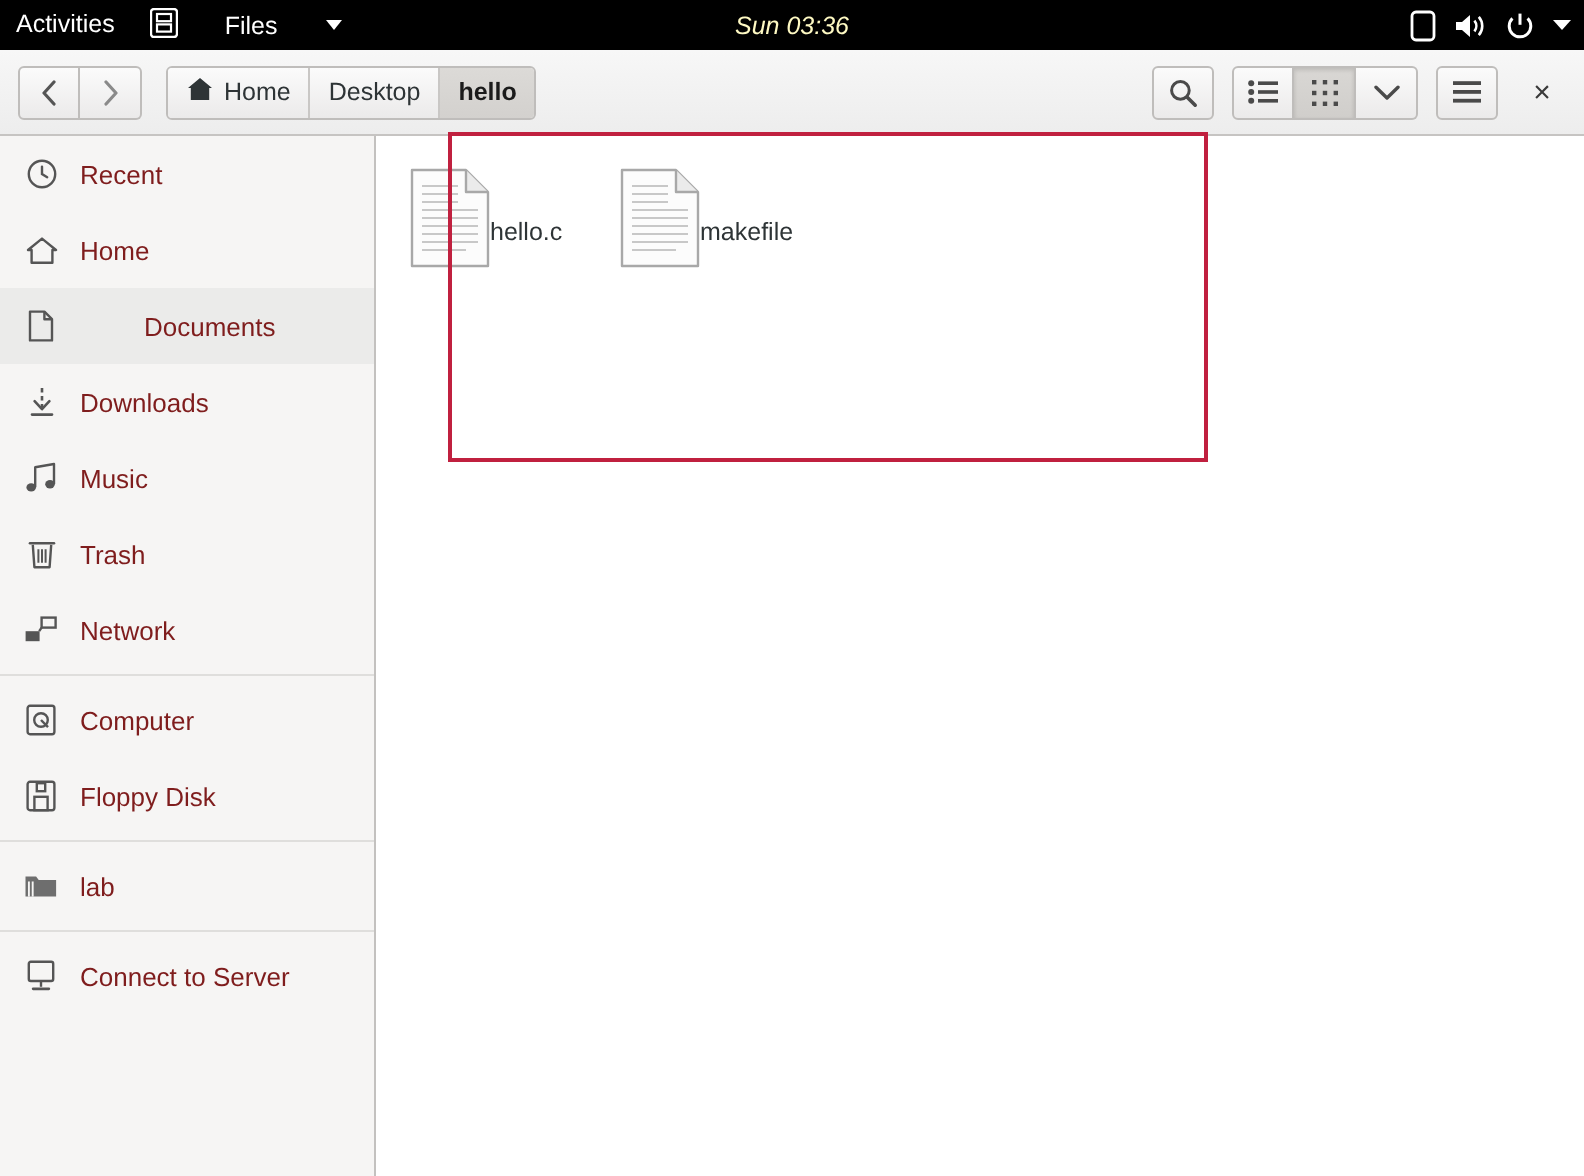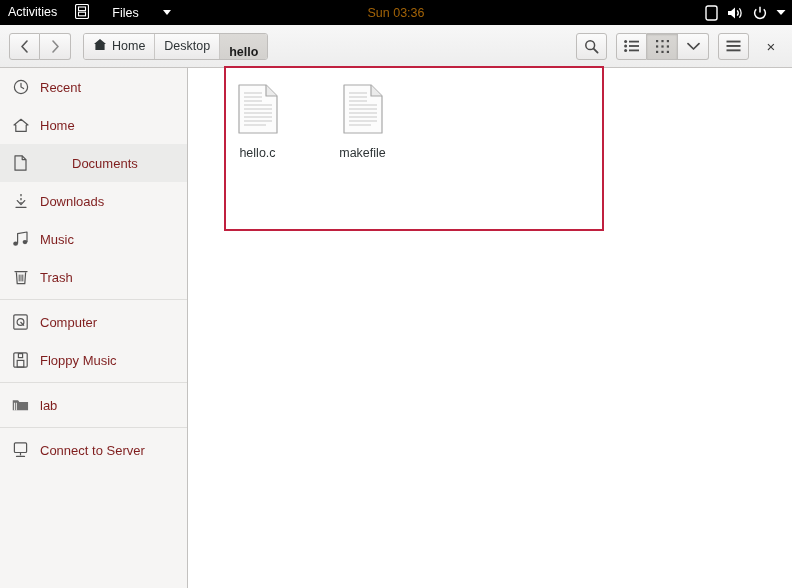--- a/index.html
+++ b/index.html
@@ -32,22 +32,23 @@
   .tb-app-label { font-size: 12.5px; color: #fff; }
   .tb-caret {
     width: 0; height: 0;
     border-left: 4px solid transparent;
     border-right: 4px solid transparent;
     border-top: 5px solid #ffffff;
     margin-left: 1px;
   }
   .tb-clock {
     position: absolute; left: 0; width: 792px;
-    text-align: center; font-size: 12.5px; color: #a16207;
+    text-align: center; font-size: 12.5px; color: #fef9c3;
     pointer-events: none;
+    font-style: italic;
   }
   .tb-right {
     position: absolute; right: 6px;
     display: flex; align-items: center; gap: 9px;
     height: 25px;
   }
   .tb-right svg { display: block; }
 
   
   .headerbar {
@@ -80,21 +81,21 @@
     height: 27px;
   }
   .crumb {
     display: flex; align-items: center; gap: 5px;
     padding: 0 9px; height: 25px;
     background: linear-gradient(to bottom, #fbfbfb, #ebeaea);
     border-right: 1px solid #c9c7c5;
     font-size: 12.5px; color: #2e3436;
     cursor: default;
   }
-  .crumb:last-child { border-right: none; align-items: flex-end; }
+  .crumb:last-child { border-right: none; }
   .crumb.active {
     background: linear-gradient(to bottom, #dcdad7, #d3d1ce);
     font-weight: bold; color: #1b1b1b;
   }
 
   .hdr-right {
     position: absolute; right: 4px;
     display: flex; align-items: center; gap: 9px;
   }
   .icon-btn {
@@ -149,21 +150,21 @@
     position: absolute; top: 68px; left: 189px;
     width: 603px; height: 520px;
     background: #ffffff;
   }
   .file-grid {
     position: absolute; top: 6px; left: 16px;
     display: flex;
   }
   .file-item {
     width: 105px;
-    display: flex; flex-direction: column; align-items: center;
+    display: flex; flex-direction: row; align-items: center;
     padding-top: 10px;
     cursor: default;
   }
   .file-label {
     margin-top: 8px;
     font-size: 12.5px; color: #2e3436;
     text-align: center;
   }
 
   
@@ -371,20 +372,30 @@
     <span class="side-icon">
       <svg width="14" height="16" viewBox="0 0 14 16">
         <path d="M1 2.6 H13" stroke="#555" stroke-width="1.3" fill="none" stroke-linecap="round"></path>
         <path d="M2.4 3.4 L3.2 14.6 H10.8 L11.6 3.4" fill="none" stroke="#555" stroke-width="1.2" stroke-linejoin="round"></path>
         <path d="M5.2 5.6 V12.4 M7 5.6 V12.4 M8.8 5.6 V12.4" stroke="#555" stroke-width="1" fill="none"></path>
       </svg>
     </span>
     <span>Trash</span>
   </div>
 
+  <div class="side-item">
+    <span class="side-icon">
+      <svg width="17" height="15" viewBox="0 0 17 15">
+        <rect x="8.8" y="0.8" width="7" height="5" fill="none" stroke="#555" stroke-width="1.2"></rect>
+        <rect x="0.8" y="7.6" width="7" height="5" fill="#555"></rect>
+        <path d="M8.8 5.8 L7.6 7.6" stroke="#555" stroke-width="1.2" fill="none"></path>
+      </svg>
+    </span>
+    <span>Network</span>
+  </div>
 
   <div class="side-sep"></div>
 
   <div class="side-item">
     <span class="side-icon">
       <svg width="15" height="16" viewBox="0 0 15 16">
         <rect x="0.8" y="0.9" width="13.4" height="14.2" rx="1.2" fill="none" stroke="#555" stroke-width="1.2"></rect>
         <circle cx="7.5" cy="8" r="3.4" fill="none" stroke="#555" stroke-width="1.2"></circle>
         <path d="M7.5 8 L11 11.6" stroke="#555" stroke-width="1.2"></path>
       </svg>
@@ -393,21 +404,21 @@
   </div>
 
   <div class="side-item">
     <span class="side-icon">
       <svg width="15" height="16" viewBox="0 0 15 16">
         <rect x="0.8" y="0.9" width="13.4" height="14.2" rx="1.2" fill="none" stroke="#555" stroke-width="1.2"></rect>
         <rect x="4.2" y="8.4" width="6.6" height="6.7" fill="none" stroke="#555" stroke-width="1.2"></rect>
         <rect x="5.4" y="1.6" width="4.2" height="4" fill="none" stroke="#555" stroke-width="1.2"></rect>
       </svg>
     </span>
-    <span>Floppy Music</span>
+    <span>Floppy Disk</span>
   </div>
 
   <div class="side-sep"></div>
 
   <div class="side-item">
     <span class="side-icon">
       <svg width="18" height="14" viewBox="0 0 18 14">
         <path d="M0.8 2 H6.4 L7.8 3.8 H17 V12.6 H0.8 Z" fill="#6e6e6e"></path>
         <path d="M2.6 4.6 V12.6" stroke="#f6f5f4" stroke-width="1"></path>
         <path d="M4.6 4.6 V12.6" stroke="#f6f5f4" stroke-width="1"></path>

